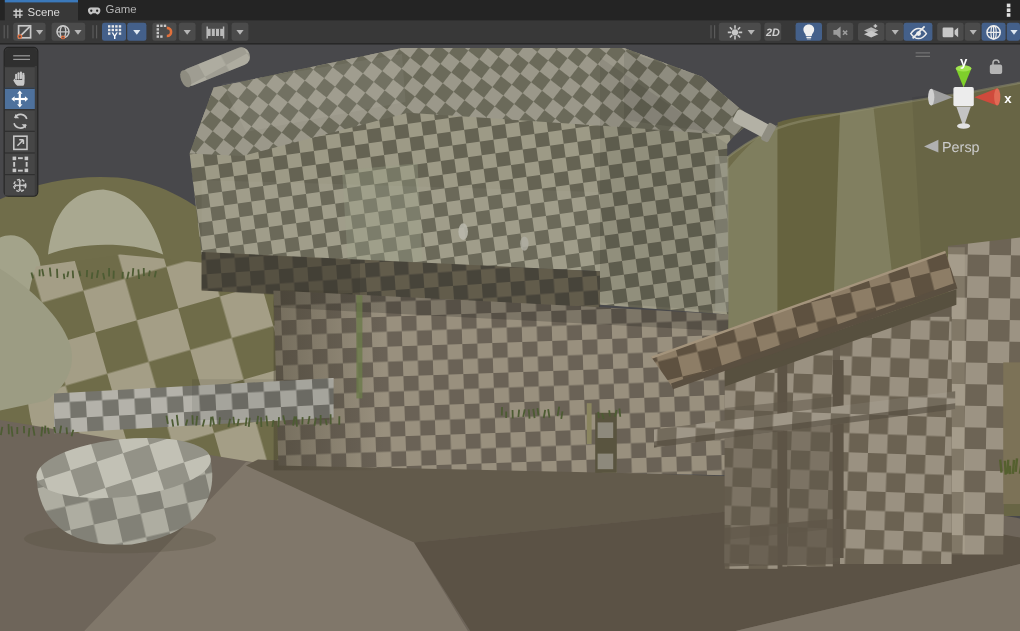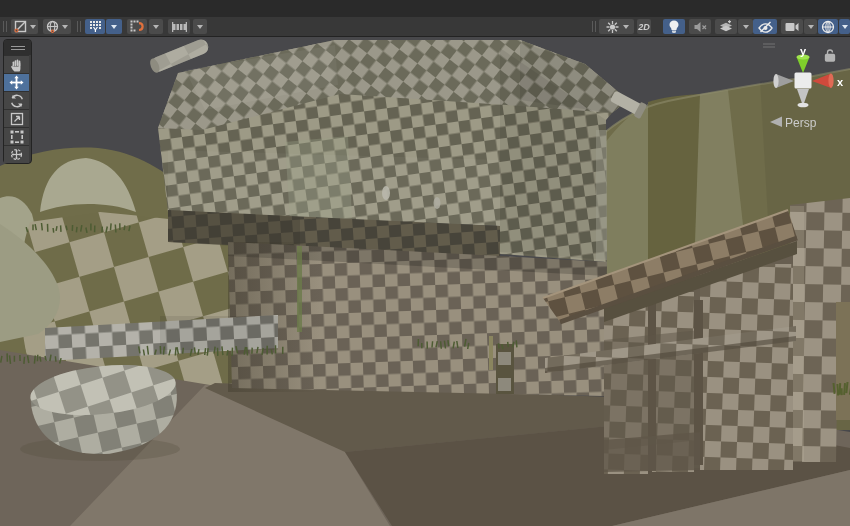--- a/index.html
+++ b/index.html
@@ -191,20 +191,39 @@
           <ellipse cx="803" cy="105" rx="5.5" ry="2.3" fill="#e2e2e2"></ellipse>
           <rect x="794.5" y="72.5" width="17" height="16" rx="1.5" fill="#ececec"></rect>
           <text x="803" y="55" font-family="Liberation Sans" font-size="11" font-weight="bold" fill="#fff" text-anchor="middle">y</text>
           <text x="840" y="86" font-family="Liberation Sans" font-size="11" font-weight="bold" fill="#fff" text-anchor="middle">x</text>
         </g>
 <polygon points="770,122 782,116.5 782,127" fill="#b0b0b0"></polygon>
 <text x="785" y="127" font-family="Liberation Sans" font-size="12" fill="#cccccc">Persp</text>
 </svg>
     </div>
 
+  <div id="tabbar">
+    <div class="tab" id="tab-scene"><span class="tabicon">
+          <svg width="8" height="8" viewBox="0 0 10 10">
+            <path d="M3 0v10M7 0v10M0 3h10M0 7h10" stroke="#cdcdcd" stroke-width="1.5" fill="none"></path>
+          </svg>
+        </span>Scene</div>
+    <div class="tab" id="tab-game"><span class="tabicon">
+          <svg width="11" height="7" viewBox="0 0 12 8">
+            <path d="M3 0h6c1.7 0 3 1.3 3 3s-1.3 4-2.6 4c-0.9 0-1.5-0.6-2-1.2H4.6C4.1 6.4 3.5 7 2.6 7 1.3 7 0 4.7 0 3S1.3 0 3 0z" fill="#c3c3c3"></path>
+            <circle cx="3.2" cy="3.4" r="1.1" fill="#242424"></circle>
+            <circle cx="8.8" cy="3.4" r="1.1" fill="#242424"></circle>
+          </svg>
+        </span>Game</div>
+    <div id="menu3">
+        <i></i>
+        <i></i>
+        <i></i>
+      </div>
+  </div>
 
   <div id="toolbar">
     <div class="grip" style="left:3px"></div>
       <div class="grip" style="left:6px"></div>
 
     <div class="tbtn" style="left:11px;width:27px;">
       <svg width="13" height="13" viewBox="0 0 13 13">
           <rect x="1.5" y="1.5" width="10" height="10" fill="none" stroke="#c8c8c8" stroke-width="1.4"></rect>
           <path d="M2 11L11 2" stroke="#c8c8c8" stroke-width="1.4"></path>
           <circle cx="2.5" cy="10.5" r="2" fill="#e66f3d"></circle>

